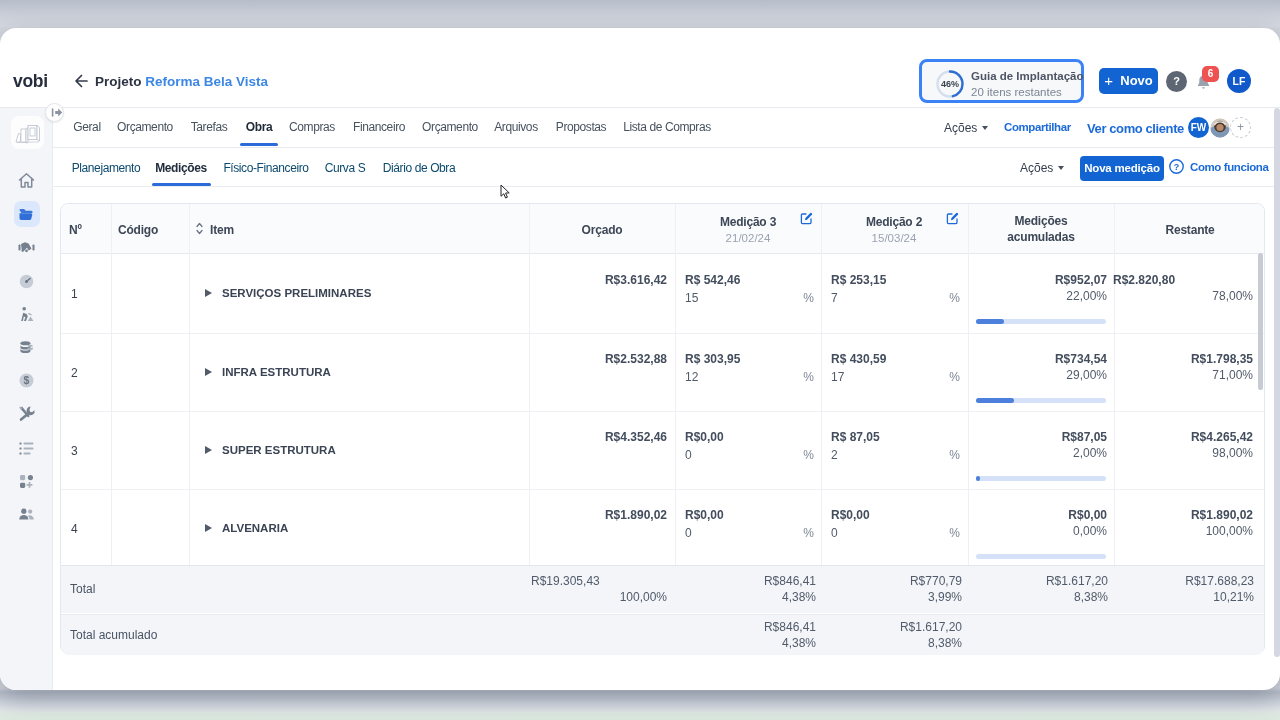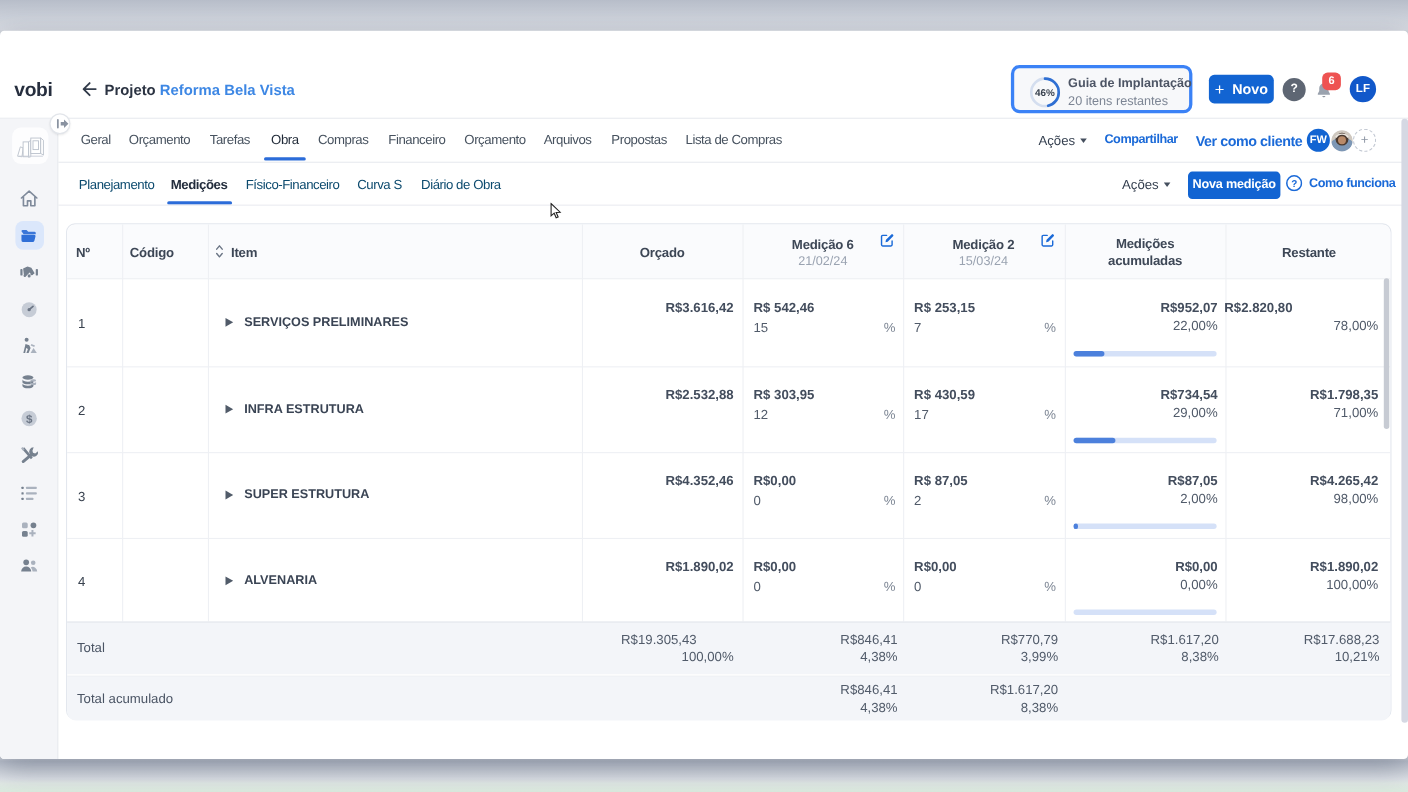--- a/index.html
+++ b/index.html
@@ -6,21 +6,21 @@
   * { margin:0; padding:0; box-sizing:border-box; }
   html,body { width:1280px; height:720px; overflow:hidden; }
   body {
     font-family:"Liberation Sans", sans-serif;
     background:linear-gradient(180deg,#b7bdc9 0px,#cdd2db 16px,#d8dbe2 27px,#d4d7de 28px,#d4d7de 688px,#bac0cc 692px,#ccd1da 700px,#dde1e7 708px,#e2eae6 712px,#dcebdf 720px);
     position:relative;
   }
   .abs { position:absolute; }
   .card {
     position:absolute; left:0; top:28px; width:1280px; height:662px;
-    background:#fff; border-radius:4px; overflow:hidden;
+    background:#fff; border-radius:16px; overflow:hidden;
     box-shadow:0 8px 28px rgba(50,60,80,.35);
   }
   
   .vobi { left:13px; top:43px; font-size:17.5px; font-weight:700; color:#262e3e; letter-spacing:-0.3px; }
   .backarrow { left:71px; top:44px; width:18px; height:18px; }
   .ptitle { left:95px; top:46px; font-size:13.5px; font-weight:700; color:#2b3342; }
   .ptitle .blue { color:#3d87e4; }
   .guia { left:919px; top:31px; width:165px; height:44px; background:#f7f8fa; border:3px solid #3b82f6; border-radius:8px; }
   .guia svg { position:absolute; left:14px; top:8px; }
   .guia .t1 { position:absolute; left:49px; top:8px; font-size:11.5px; font-weight:700; color:#4d5565; white-space:nowrap; }
@@ -32,21 +32,21 @@
   .avatar-lf { left:1227px; top:41px; width:24px; height:24px; border-radius:50%; background:#1158ca; color:#fff; font-size:10.5px; font-weight:700; text-align:center; line-height:24px; }
   .hdr-divider { left:0; top:79px; width:1280px; height:1px; background:#e8eaef; }
   
   .sidebar { left:0; top:80px; width:53px; height:582px; background:#f4f5f8; border-right:1px solid #e9ebef; }
   .logo-tile { left:11px; top:88px; width:33px; height:33px; border-radius:8px; background:#fdfdfe; }
   .toggle { left:45px; top:75px; width:19px; height:19px; border-radius:50%; background:#fff; border:1px solid #e2e5ea; box-shadow:0 1px 2px rgba(0,0,0,.08); }
   .icn { position:absolute; left:17px; width:19px; height:19px; }
   .active-tile { left:14px; top:173px; width:26px; height:26px; border-radius:7px; background:#dbe7fb; }
   
   .tab { position:absolute; top:92px; transform:translateX(-50%); font-size:12px; letter-spacing:-0.4px; color:#47525f; white-space:nowrap; }
-  .tab.on { color:#1f2937; font-weight:400; }
+  .tab.on { color:#1f2937; font-weight:700; }
   .tab-underline { left:240px; top:115px; width:38px; height:3px; border-radius:2px; background:#2b6cd9; }
   .tabbar-divider { left:53px; top:119px; width:1227px; height:1px; background:#e8eaef; }
   .acoes1 { left:944px; top:93px; font-size:12px; color:#333e4e; white-space:nowrap; }
   .caret { display:inline-block; width:0; height:0; border-left:3.5px solid transparent; border-right:3.5px solid transparent; border-top:4.5px solid #454f5e; margin-left:5px; margin-bottom:1px; vertical-align:middle; }
   .share { left:1004px; top:93px; font-size:11.5px; letter-spacing:-0.4px; color:#1b6ad8; font-weight:700; white-space:nowrap; }
   .vercli { left:1087px; top:93px; font-size:13px; letter-spacing:-0.4px; color:#1b6ad8; font-weight:700; white-space:nowrap; }
   .avatar-fw { left:1186px; top:87px; width:25px; height:25px; border-radius:50%; background:#1264d2; border:2px solid #fff; color:#fff; font-size:10px; font-weight:700; text-align:center; line-height:22px; }
   
   .avatar-add { left:1230px; top:89px; width:21px; height:21px; border-radius:50%; border:1px dashed #c3c9d3; color:#8c95a3; font-size:12px; text-align:center; line-height:19px; background:#fff; }
   
@@ -265,21 +265,21 @@
   <div class="vline" style="left:760px;top:0;height:361px"></div>
   <div class="vline" style="left:907px;top:0;height:361px"></div>
   <div class="vline" style="left:1053px;top:0;height:361px"></div>
   <div class="hcell" style="left:8px;top:19px">Nº</div>
   <div class="hcell" style="left:57px;top:19px">Código</div>
   <svg class="x" style="left:132px;top:17px" width="13" height="15" viewBox="0 0 13 15">
         <path d="M4 5.5 L6.5 2.5 L9 5.5 M4 9.5 L6.5 12.5 L9 9.5" stroke="#6b7585" stroke-width="1.3" fill="none" stroke-linecap="round" stroke-linejoin="round"></path>
       </svg>
   <div class="hcell" style="left:149px;top:19px">Item</div>
   <div class="hcell" style="left:541px;top:19px;transform:translateX(-50%)">Orçado</div>
-  <div class="hcell" style="left:687px;top:11px;transform:translateX(-50%)">Medição 6</div>
+  <div class="hcell" style="left:687px;top:11px;transform:translateX(-50%)">Medição 3</div>
   <div class="hsub" style="left:687px;top:28px;transform:translateX(-50%)">21/02/24</div>
   <div class="hcell" style="left:833px;top:11px;transform:translateX(-50%)">Medição 2</div>
   <div class="hsub" style="left:833px;top:28px;transform:translateX(-50%)">15/03/24</div>
   <svg class="x" style="left:739px;top:8px" width="13" height="13" viewBox="0 0 13 13">
         <path d="M11 7v3.6a1 1 0 0 1-1 1H2.4a1 1 0 0 1-1-1V3a1 1 0 0 1 1-1H6" stroke="#1b6ad8" stroke-width="1.3" fill="none" stroke-linecap="round"></path>
         <path d="M5 8.2 L5.4 6 L10.3 1.1 a.9.9 0 0 1 1.3 0 l.3.3 a.9.9 0 0 1 0 1.3 L7 7.7 Z" fill="#1b6ad8"></path>
       </svg>
   <svg class="x" style="left:885px;top:8px" width="13" height="13" viewBox="0 0 13 13">
         <path d="M11 7v3.6a1 1 0 0 1-1 1H2.4a1 1 0 0 1-1-1V3a1 1 0 0 1 1-1H6" stroke="#1b6ad8" stroke-width="1.3" fill="none" stroke-linecap="round"></path>
         <path d="M5 8.2 L5.4 6 L10.3 1.1 a.9.9 0 0 1 1.3 0 l.3.3 a.9.9 0 0 1 0 1.3 L7 7.7 Z" fill="#1b6ad8"></path>
@@ -353,21 +353,21 @@
   <div class="bar" style="left:915px;top:350px"></div>
   <div class="v" style="left:1052px;width:140px;top:304px;text-align:right">R$1.890,02</div>
   <div class="v2" style="left:1052px;width:140px;top:320px;text-align:right">100,00%</div>
   <div class="rline" style="top:129px"></div>
   <div class="rline" style="top:207px"></div>
   <div class="rline" style="top:285px"></div>
   <div class="trow" style="top:361px;height:48px;border-top:1px solid #e3e6ec"></div>
   <div class="trow" style="top:410px;height:41px;border-top:1px solid #e7eaef;border-radius:0 0 8px 8px"></div>
   <div class="tlabel" style="top:378px">Total</div>
   <div class="tlabel" style="top:424px">Total acumulado</div>
-  <div class="v2" style="left:470px;width:136px;top:370px;text-align:center">R$19.305,43</div>
+  <div class="v2" style="left:470px;width:136px;top:370px;text-align:left">R$19.305,43</div>
   <div class="v2" style="left:470px;width:136px;top:386px;text-align:right">100,00%</div>
   <div class="v2" style="left:624px;width:131px;top:370px;text-align:right">R$846,41</div>
   <div class="v2" style="left:624px;width:131px;top:386px;text-align:right">4,38%</div>
   <div class="v2" style="left:770px;width:131px;top:370px;text-align:right">R$770,79</div>
   <div class="v2" style="left:770px;width:131px;top:386px;text-align:right">3,99%</div>
   <div class="v2" style="left:906px;width:141px;top:370px;text-align:right">R$1.617,20</div>
   <div class="v2" style="left:906px;width:141px;top:386px;text-align:right">8,38%</div>
   <div class="v2" style="left:1052px;width:141px;top:370px;text-align:right">R$17.688,23</div>
   <div class="v2" style="left:1052px;width:141px;top:386px;text-align:right">10,21%</div>
   <div class="v2" style="left:624px;width:131px;top:416px;text-align:right">R$846,41</div>

